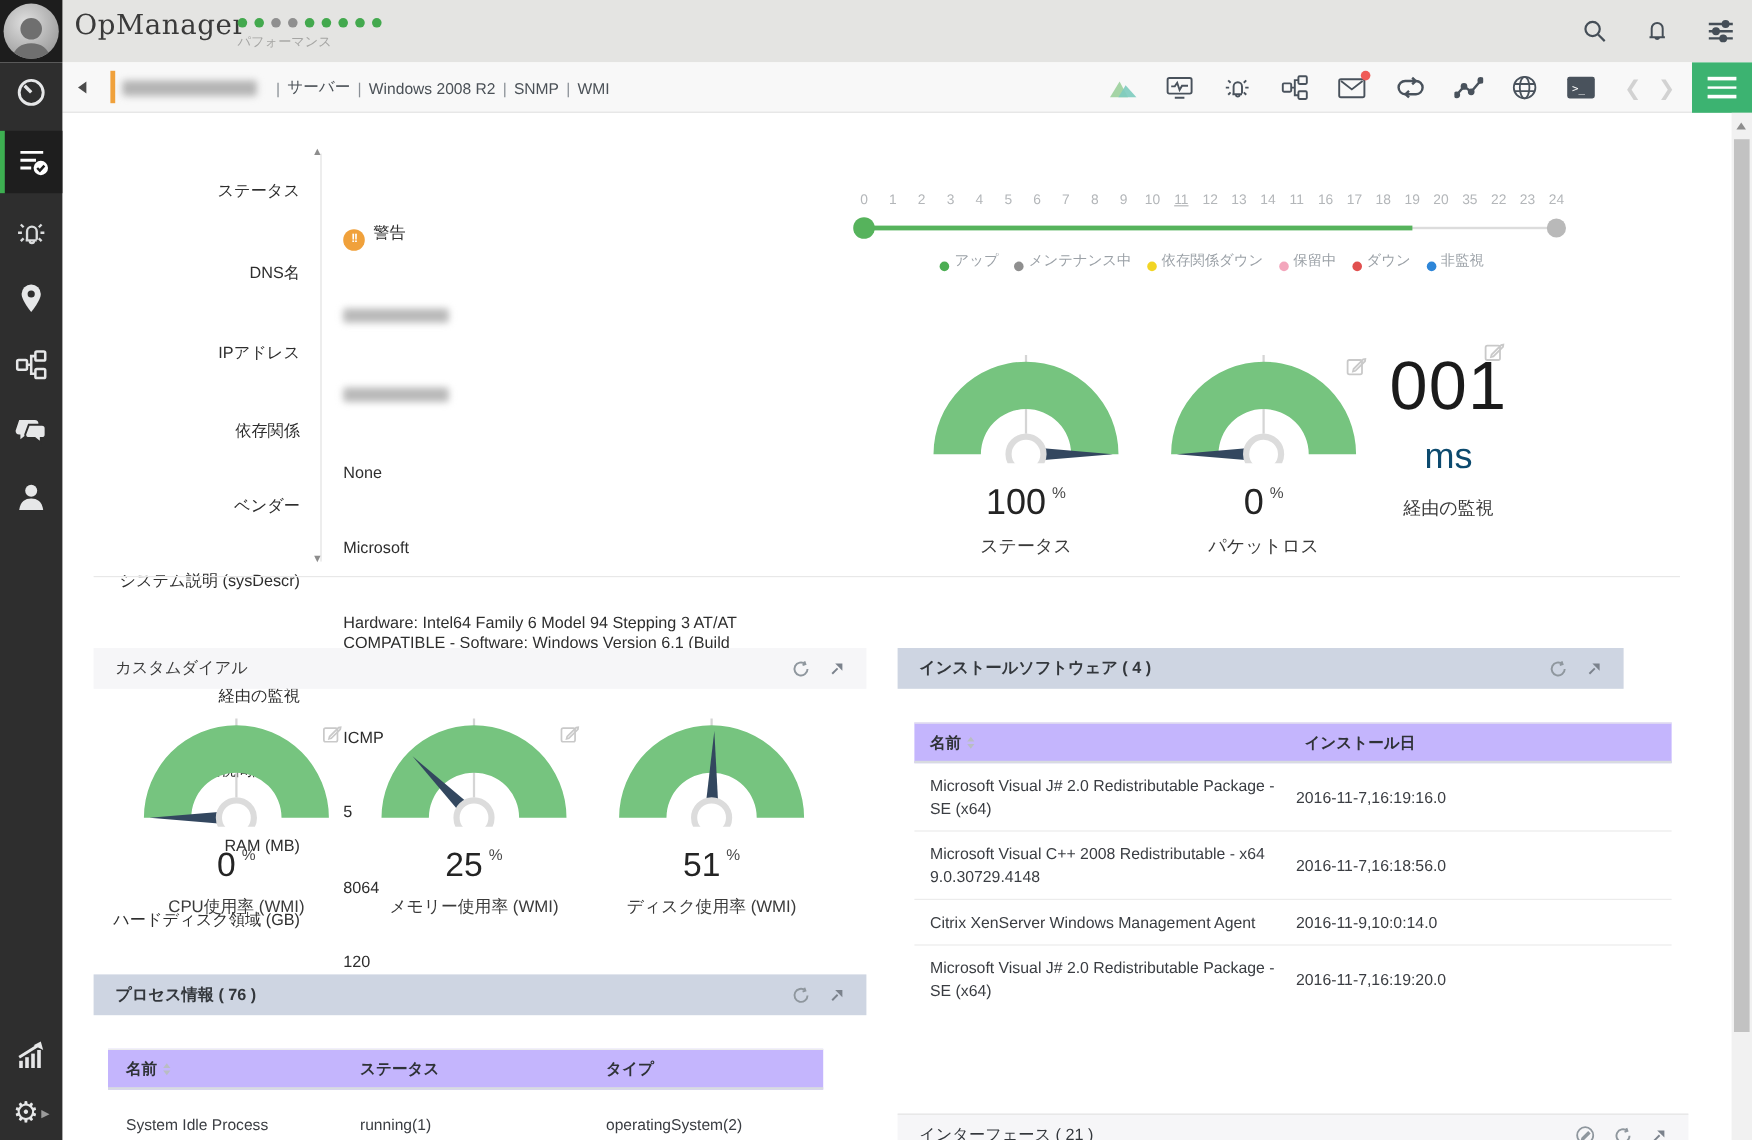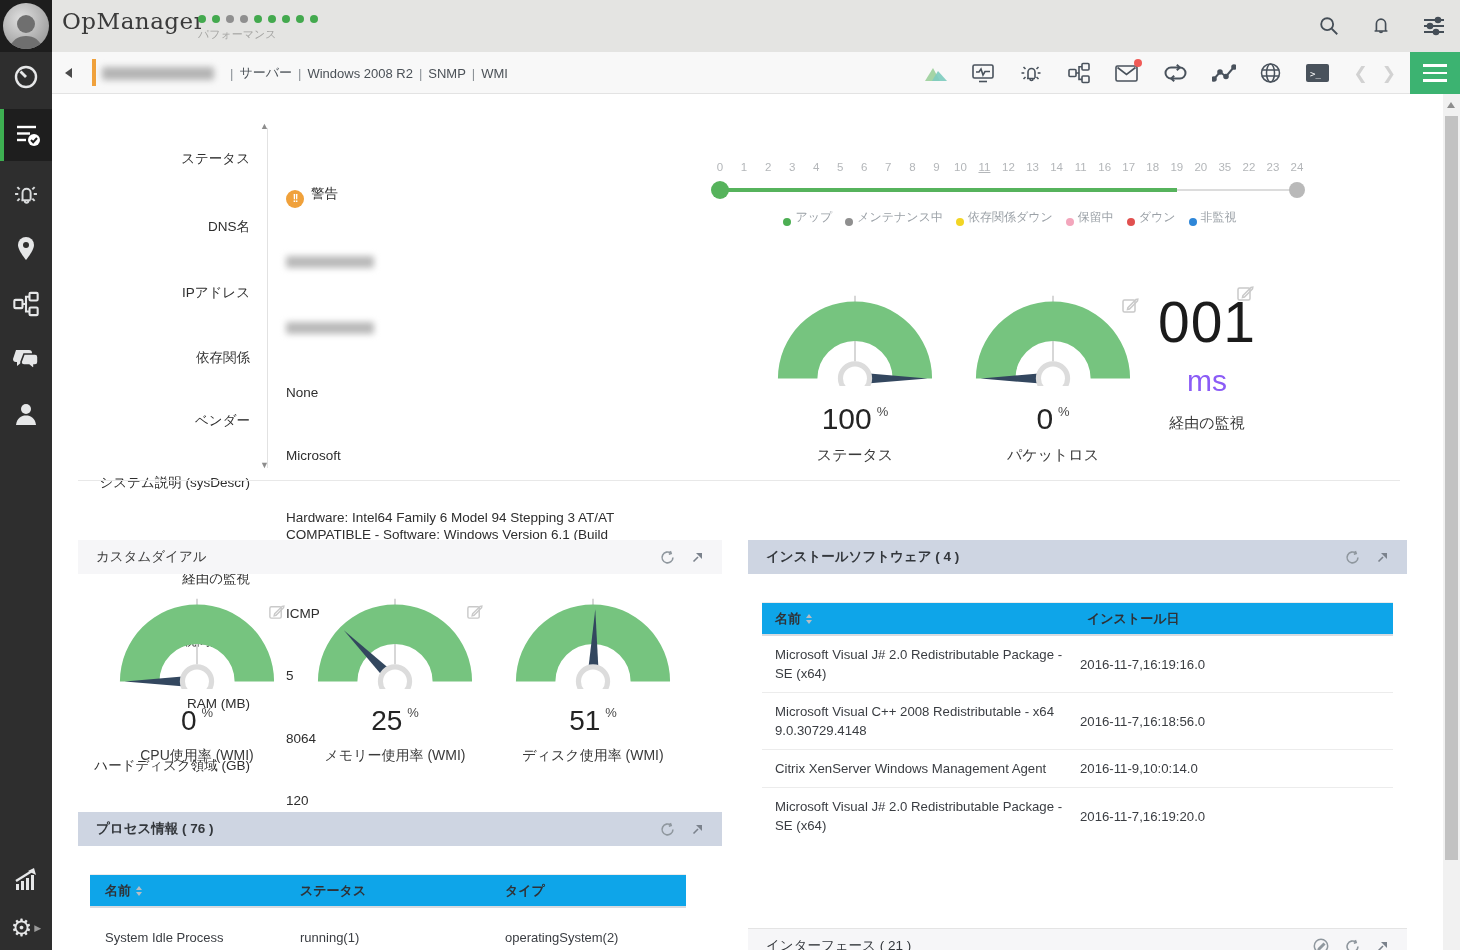--- a/index.html
+++ b/index.html
@@ -73,40 +73,40 @@
   .g-arc { fill:#76c47f; }
   .g-tick { stroke:#d5d5d5; stroke-width:2; }
   .g-needle { fill:#33475f; }
   .g-hub { fill:#fff; stroke:#dcdcdc; stroke-width:5.5; }
   .g-value { margin-top:16px; font-size:30px; color:#242424; }
   .g-value .unit { font-size:13px; color:#4a4a4a; vertical-align:13px; margin-left:5px; }
   .g-label { margin-top:10px; font-size:15px; color:#3a3a3a; }
   .card-edit { position:absolute; top:4px; right:-6px; color:#c9c9c9; cursor:pointer; }
   .num-card { position:absolute; left:1152px; top:292px; width:110px; text-align:center; }
   .num-value { font-size:57px; color:#1b1b1b; letter-spacing:1px; line-height:60px; }
-  .num-unit { margin-top:12px; font-size:30px; color:#8b5cf6; }
+  .num-unit { margin-top:12px; font-size:30px; color:#0c4a6e; }
   .num-label { margin-top:16px; font-size:15px; color:#3a3a3a; }
   .num-card .card-edit { top:-8px; right:8px; }
 
   .section-divider { position:absolute; left:78px; top:480px; width:1322px; height:1px; background:#e8e8e8; }
 
   
   .w-header { position:absolute; height:34px; display:flex; align-items:center; font-size:13.5px; color:#33373c; }
   .w-header .w-title { padding-left:18px; }
   .w-header.light { background:#f6f6f8; }
   .w-header.blue { background:#ced5e2; font-weight:bold; }
   .w-icons { position:absolute; right:18px; top:0; height:34px; display:flex; align-items:center; gap:16px; color:#8f979e; }
   .w-icons svg { display:block; cursor:pointer; }
 
   .dial-card { top:595px; }
   .dial-card .g-value { font-size:28px; }
   .dial-card .g-label { font-size:14px; }
 
   
-  .tbl-head { position:absolute; height:34px; background:#0ea5e9; border-top:1px solid #ececec; border-bottom:2px solid #d8dbe0; display:flex; align-items:center; font-size:13px; font-weight:bold; color:#2f3237; }
+  .tbl-head { position:absolute; height:34px; background:#c4b5fd; border-top:1px solid #ececec; border-bottom:2px solid #d8dbe0; display:flex; align-items:center; font-size:13px; font-weight:bold; color:#2f3237; }
   .sort-ico { display:inline-flex; flex-direction:column; gap:2px; margin-left:5px; vertical-align:1px; }
   .sort-ico i { width:0; height:0; border-left:3.5px solid transparent; border-right:3.5px solid transparent; display:block; }
   .sort-ico .up { border-bottom:4px solid #b9bdc3; }
   .sort-ico .dn { border-top:4px solid #b9bdc3; }
   .soft-rows { position:absolute; left:762px; top:636px; width:631px; font-size:13.2px; color:#3a3d42; }
   .soft-row { display:flex; align-items:center; padding:9px 0; border-bottom:1px solid #ececec; }
   .soft-name { width:305px; padding-left:13px; line-height:19px; }
   .soft-date { margin-left:13px; }
   .proc-row { position:absolute; left:90px; top:908px; width:596px; display:flex; font-size:13px; color:#3a3d42; padding-top:22px; }
 
@@ -568,21 +568,21 @@
     <span class="hdr-cell" style="left:415px;">
         <span>タイプ</span>
       </span>
   </div>
   <div class="proc-row">
     <span style="position:absolute;left:15px;">System Idle Process</span>
     <span style="position:absolute;left:210px;">running(1)</span>
     <span style="position:absolute;left:415px;">operatingSystem(2)</span>
   </div>
 
-  <div class="w-header blue" style="left:748px;top:540px;width:659px;">
+  <div class="w-header blue" style="left:748px;top:540px;width:605px;">
     <span class="w-title">インストールソフトウェア ( 4 )</span>
     <span class="w-icons">
       <svg width="15" height="15" viewBox="0 0 16 16" fill="none" stroke="currentColor" stroke-width="1.7">
           <path d="M13.8 8a5.8 5.8 0 1 1-2.1-4.5"></path>
           <polyline points="11,1.2 11.9,3.7 9.4,4.6" fill="none"></polyline>
         </svg>
       <svg width="13" height="13" viewBox="0 0 13 13" fill="#7b828c">
           <polygon points="5,2 11,2 11,8"></polygon>
           <line x1="2.5" y1="10.5" x2="7" y2="6" stroke="#7b828c" stroke-width="1.6"></line>
         </svg>

